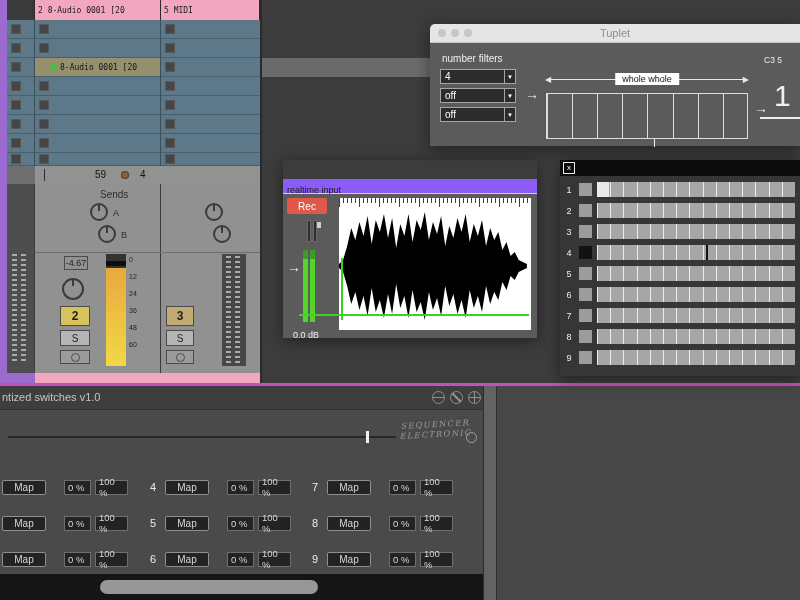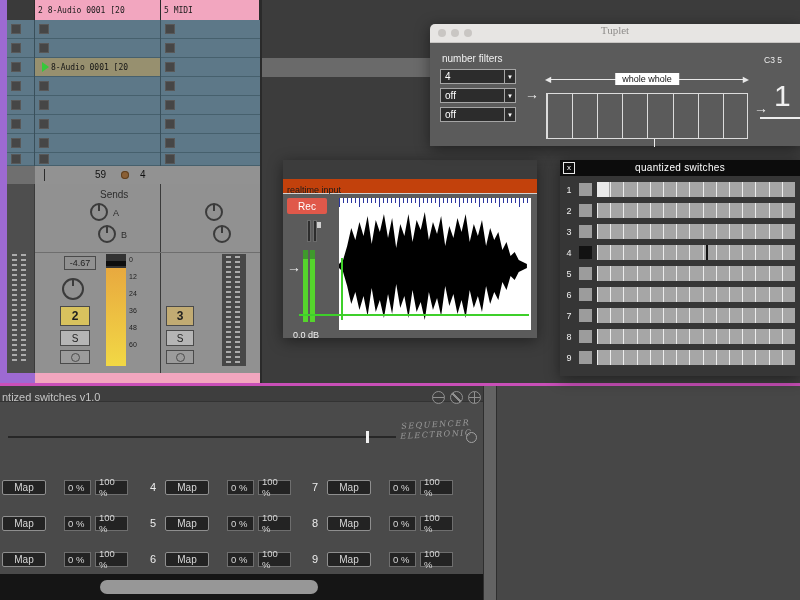--- a/index.html
+++ b/index.html
@@ -2,37 +2,37 @@
 <html><head>
 <meta charset="utf-8">
 <style>
   html,body{margin:0;padding:0;}
   body{background:#3c3c3c;font-family:"Liberation Sans",sans-serif;}
   #screen{position:relative;width:800px;height:600px;overflow:hidden;background:#3c3c3c;}
   .abs{position:absolute;}
 
   
   .win{position:absolute;box-shadow:0 3px 14px rgba(0,0,0,.45);}
-  .titlebar{height:19px;background:#e7e5e3;display:flex;justify-content:center;position:relative;border-bottom:1px solid #c8c6c4;box-sizing:border-box;font-family:Liberation Serif, serif;}
+  .titlebar{height:19px;background:#e7e5e3;display:flex;align-items:center;justify-content:center;position:relative;border-bottom:1px solid #c8c6c4;box-sizing:border-box;}
   .titlebar.rnd{border-radius:5px 5px 0 0;}
   .tl{position:absolute;left:8px;top:5px;display:flex;gap:5px;}
   .tl i{width:8px;height:8px;border-radius:50%;background:#c9c6c3;display:block;}
   .title-text{font-size:11px;color:#8f8d8b;}
   .maxbody{position:absolute;left:0;right:0;bottom:0;background:#5b5b5b;}
 
   
   .dd{position:absolute;display:flex;align-items:center;justify-content:space-between;background:#2c2c2c;border:1px solid #a5a5a5;color:#fff;font-size:10px;height:15px;width:76px;padding-left:4px;box-sizing:border-box;}
   .dd .dar{border-left:1px solid #a5a5a5;height:100%;display:flex;align-items:center;padding:0 2px;font-size:6px;color:#fff;}
 
   
   .sq{width:10px;height:10px;background:#464646;box-shadow:inset 0 0 0 1px #585858;}
   .slotcol{position:absolute;top:20px;display:flex;flex-direction:column;}
   .slot{height:19px;box-sizing:border-box;border-bottom:1px solid #46606d;display:flex;align-items:center;padding-left:4px;}
   .slot.short{height:13px;}
-  .slot.playing{background:#97906f;padding-left:7px;}
+  .slot.playing{background:#97906f;padding-left:16px;}
   .ptri{width:0;height:0;border-left:7px solid #35c93a;border-top:5px solid transparent;border-bottom:5px solid transparent;margin-right:2px;}
   .cliplabel{font-size:8px;color:#141414;font-family:"DejaVu Sans Mono",monospace;white-space:nowrap;overflow:hidden;}
   .thdr{position:absolute;top:0;height:20px;box-sizing:border-box;display:flex;align-items:center;padding-left:3px;border-right:1px solid #2a2a2a;}
   .thdr span{font-size:8px;color:#1a1a1a;font-family:"DejaVu Sans Mono",monospace;white-space:nowrap;overflow:hidden;}
   .knob{position:absolute;border-radius:50%;border:2px solid #3b3b3b;box-sizing:border-box;background:transparent;}
   .knob i{position:absolute;left:50%;top:0;width:2px;height:6px;background:#3b3b3b;transform:translateX(-50%);}
   .btn{position:absolute;display:flex;align-items:center;justify-content:center;border:1px solid #4a4a4a;box-sizing:border-box;color:#1f1f1f;}
   .dots{background-image:repeating-linear-gradient(180deg,#ababab 0 2px,transparent 2px 5px);}
   .armring{width:7px;height:7px;border:1.5px solid #4c4c4c;border-radius:50%;display:block;}
   .scalecol{position:absolute;display:flex;flex-direction:column;}
@@ -194,21 +194,21 @@
     <span class="abs" style="left:121px;top:230px;font-size:9px;color:#2d2d2d;">B</span>
     <div class="knob" style="left:205px;top:203px;width:18px;height:18px;">
         <i></i>
       </div>
     <div class="knob" style="left:213px;top:225px;width:18px;height:18px;">
         <i></i>
       </div>
 
     <div class="abs" style="left:35px;top:252px;width:225px;height:1px;background:#6e6e6e;"></div>
 
-    <div class="btn" style="left:64px;top:256px;width:32px;height:14px;background:#919191;font-size:9px;">
+    <div class="btn" style="left:64px;top:256px;width:24px;height:14px;background:#919191;font-size:9px;">
       <span>-4.67</span>
     </div>
     <div class="knob" style="left:62px;top:278px;width:22px;height:22px;">
         <i></i>
       </div>
 
     <div class="abs" style="left:106px;top:254px;width:20px;height:112px;background:#333;">
       <div class="abs" style="left:0;bottom:0;width:20px;height:98px;background:linear-gradient(180deg,#e8a93f,#f2d845);"></div>
       <div class="abs" style="left:0;top:7px;width:20px;height:5px;background:#0d0d0d;"></div>
     </div>
@@ -253,21 +253,21 @@
     <div class="abs" style="left:161px;top:373px;width:99px;height:10px;background:#f2a6bf;"></div>
     <div class="abs" style="left:260px;top:0;width:2px;height:383px;background:#2a2a2a;"></div>
   </div>
 
   <div class="abs" style="left:262px;top:58px;width:168px;height:19px;background:#6a6a6a;"></div>
 
   <div class="abs" style="left:0;top:383px;width:800px;height:3px;background:#c94fb8;"></div>
 
   <div class="abs" style="left:0;top:386px;width:800px;height:214px;background:#4a4a4a;">
 
-    <div class="abs" style="left:0;top:0;width:483px;height:16px;background:#3e3e3e;border-bottom:1px solid #333;box-sizing:border-box;">
+    <div class="abs" style="left:0;top:0;width:483px;height:24px;background:#3e3e3e;border-bottom:1px solid #333;box-sizing:border-box;">
       <span class="abs" style="left:2px;top:5px;font-size:11px;color:#c4c4c4;white-space:nowrap;">ntized switches v1.0</span>
       <span class="abs circ icon-line" style="left:432px;top:5px;"></span>
       <span class="abs circ icon-slash" style="left:450px;top:5px;"></span>
       <span class="abs circ icon-plus" style="left:468px;top:5px;"></span>
     </div>
 
     <div class="abs" style="left:8px;top:44px;width:388px;height:14px;">
       <div class="abs" style="left:0;top:6px;width:388px;height:2px;background:#272727;"></div>
       <div class="abs" style="left:358px;top:1px;width:3px;height:12px;background:#f0f0f0;"></div>
     </div>
@@ -377,21 +377,21 @@
       <div class="abs" style="left:224px;top:96px;width:1px;height:8px;background:#eee;"></div>
 
       <span class="abs arrowtxt" style="left:324px;top:58px;">→</span>
       <span class="abs" style="left:334px;top:12px;font-size:8.5px;color:#eee;white-space:nowrap;">C3 5</span>
       <span class="abs" style="left:344px;top:36px;font-size:30px;color:#f0f0f0;">1</span>
       <div class="abs" style="left:330px;top:74px;width:44px;height:2px;background:#eee;"></div>
     </div>
   </div>
 
   <div class="win" style="left:283px;top:160px;width:254px;height:178px;">
-    <div class="abs" style="left:0;top:19px;width:254px;height:15px;background:#c2410c;border-bottom:1px solid #d5d3d2;box-sizing:border-box;">
+    <div class="abs" style="left:0;top:19px;width:254px;height:15px;background:#8b5cf6;border-bottom:1px solid #d5d3d2;box-sizing:border-box;">
       <span style="font-size:9px;color:#1a1a1a;margin-left:4px;line-height:14px;display:inline-block;">realtime input</span>
     </div>
     <div class="maxbody" style="top:34px;">
       <div class="abs" style="left:4px;top:4px;width:40px;height:16px;background:#e0584a;border-radius:2px;display:flex;align-items:center;justify-content:center;">
         <span style="color:#fff;font-size:10px;">Rec</span>
       </div>
       <div class="abs" style="left:24px;top:26px;display:flex;gap:2px;">
         <span class="minibar"></span>
           <span class="minibar"></span>
       </div>
@@ -413,21 +413,20 @@
       </div>
       <div class="abs" style="left:16px;top:120px;width:230px;height:2px;background:#3ecf2a;"></div>
     </div>
   </div>
 
   <div class="win" style="left:560px;top:160px;width:240px;height:216px;background:#363636;">
     <div class="abs" style="left:0;top:0;width:240px;height:16px;background:#0c0c0c;">
       <span class="abs" style="left:3px;top:2px;width:12px;height:12px;border:1px solid #e8e8e8;box-sizing:border-box;display:flex;align-items:center;justify-content:center;">
         <span style="color:#fff;font-size:8px;line-height:8px;">x</span>
       </span>
-      <span class="abs" style="left:0;top:2px;width:240px;text-align:center;color:#fff;font-size:10px;letter-spacing:.3px;">quantized switches</span>
     </div>
 
     <div class="qrow" style="top:22px;">
       <span class="qnum">1</span>
       <span class="qtog"></span>
       <span class="qgrid">
           <span class="qhl"></span>
         </span>
     </div>
     <div class="qrow" style="top:43px;">

